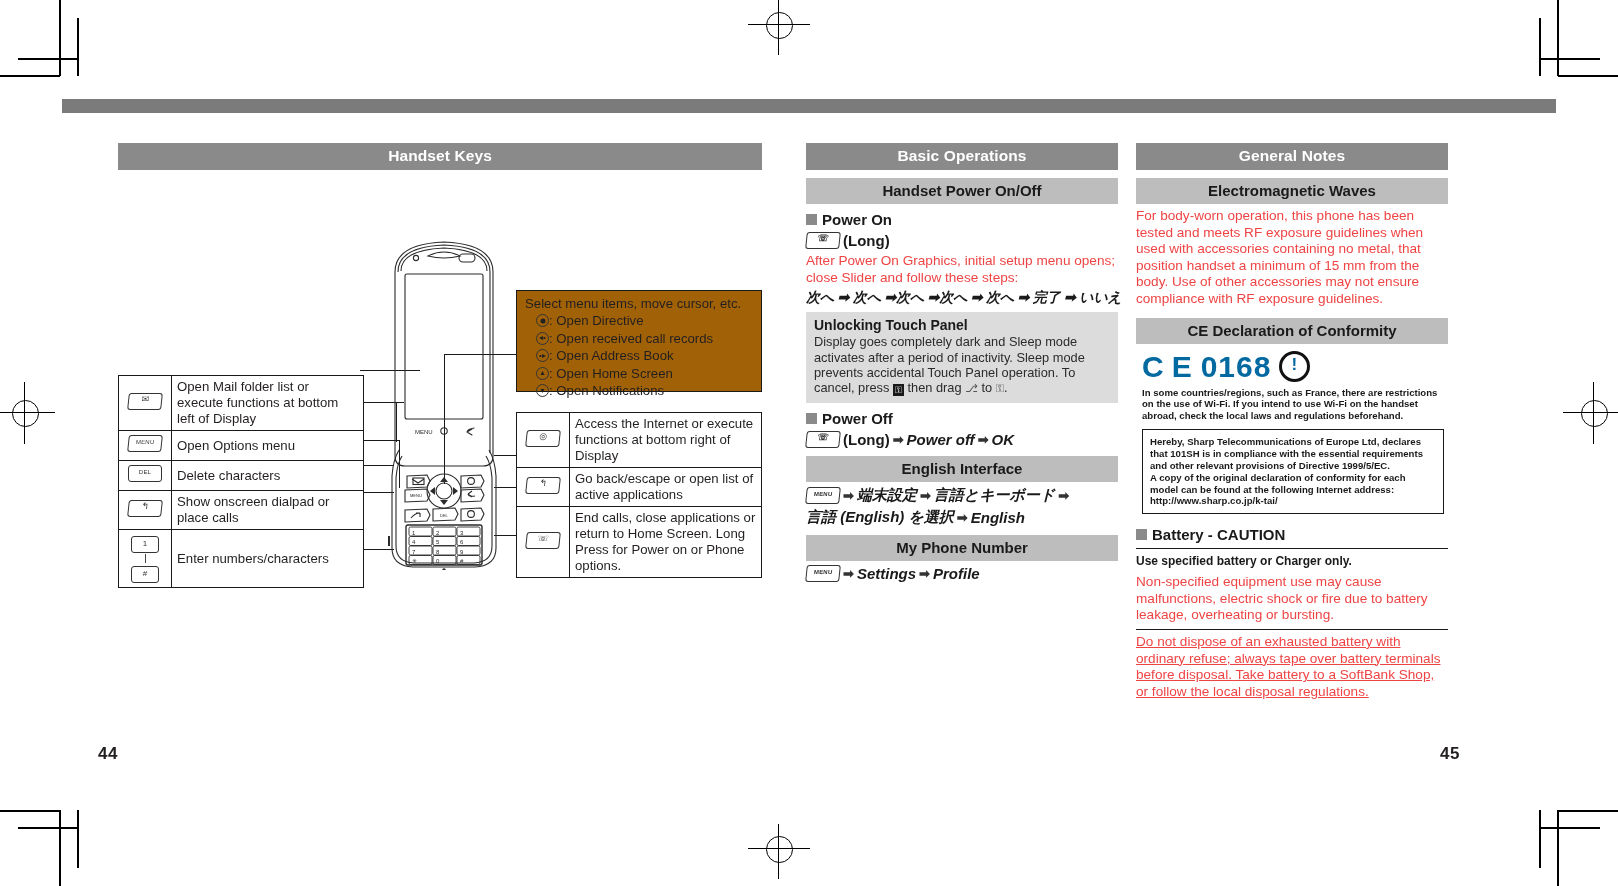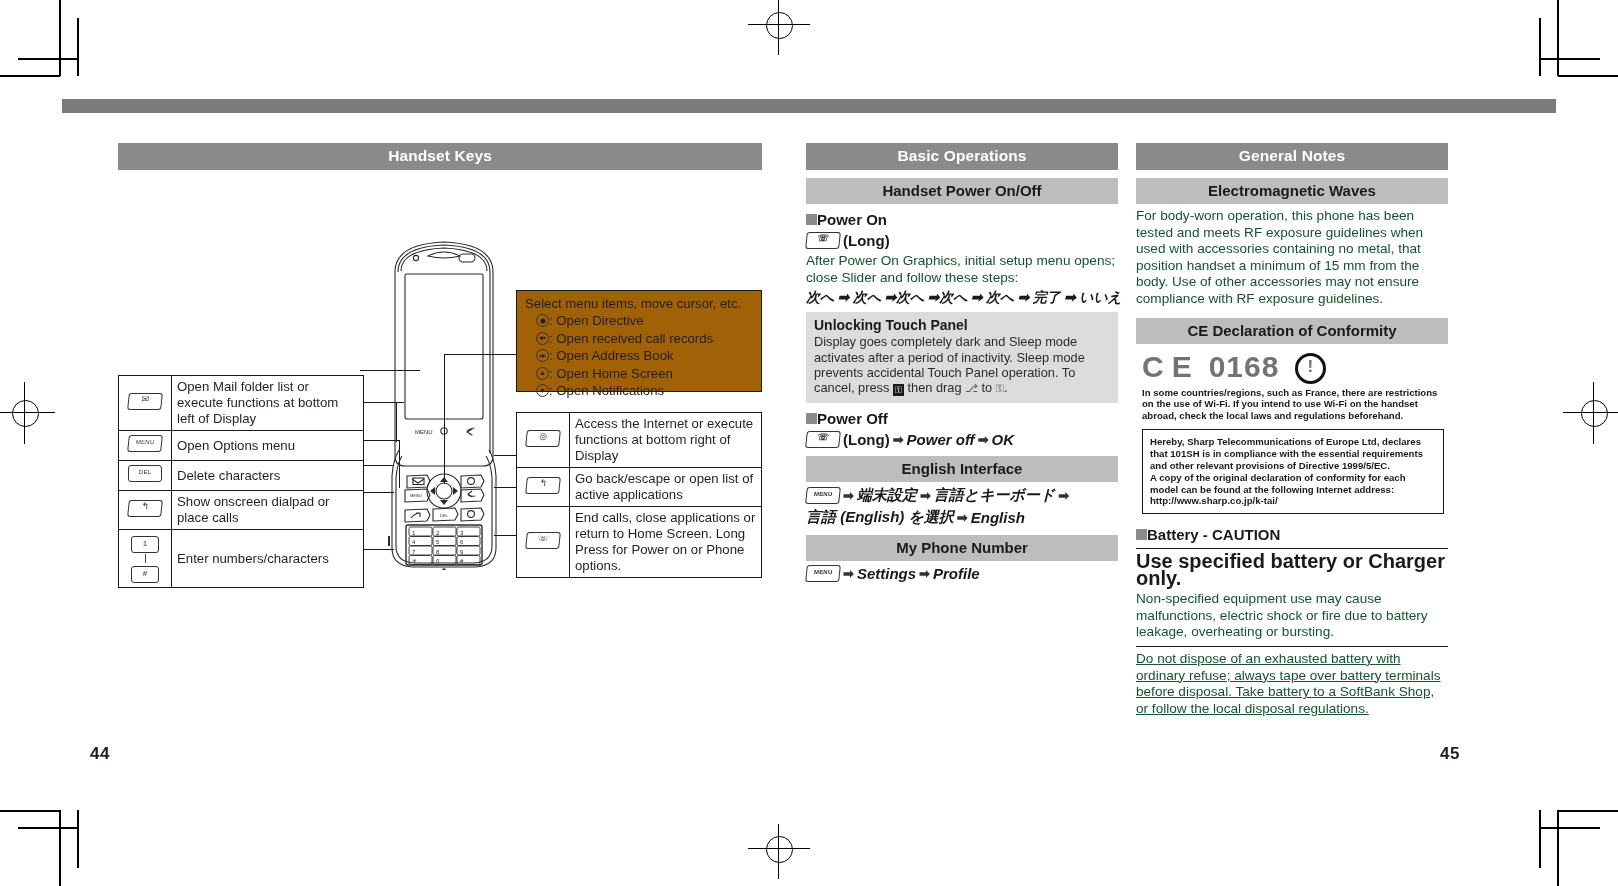--- a/index.html
+++ b/index.html
@@ -29,21 +29,21 @@
     left: 62px; top: 99px; width: 1494px; height: 14px;
     background: #7c7b7b;
   }
 
   
   .pagenum {
     position: absolute;
     font-size: 17px; font-weight: bold; color: #231f20;
     letter-spacing: .5px;
   }
-  #pagenum-left { left: 90px; top: 744px; }
+  #pagenum-left { left: 98px; top: 744px; }
   #pagenum-right { left: 1440px; top: 744px; }
 
   
   .bar-dark {
     background: #8a8a8a; color: #ffffff;
     font-weight: bold; text-align: center;
     font-size: 15.5px; line-height: 22px; padding: 2px 0 3px;
     letter-spacing: .1px;
   }
   .bar-light {
@@ -148,26 +148,26 @@
   }
 
   
   .leader { position: absolute; background: #1a1a1a; }
 
   
   #mid-col {
     position: absolute; left: 806px; top: 143px; width: 312px;
   }
   .body-text {
-    font-size: 13.6px; line-height: 16.6px; color: #14532d;
+    font-size: 13.6px; line-height: 16.6px; color: #ef4444;
     margin: 4px 0 0 0;
   }
   .sub-head {
     font-size: 15px; font-weight: bold; color: #1a1a1a;
-    margin: 7px 0 2px 0; display: flex; align-items: center; 
+    margin: 7px 0 2px 0; display: flex; align-items: center; gap: 5px;
   }
   .sq-bullet {
     display: inline-block; width: 11px; height: 11px; background: #8a8a8a;
   }
   .op-line {
     font-size: 15px; font-weight: bold; color: #1a1a1a;
     margin: 4px 0 2px 0; display: flex; align-items: center; flex-wrap: wrap; gap: 3px;
   }
   .op-line .it { font-style: italic; }
   .arrow { color: #333; font-size: 13px; }
@@ -189,40 +189,40 @@
   }
   .mini-icon { display: inline-block; font-size: 11px; color: #555; }
 
   
   #right-col {
     position: absolute; left: 1136px; top: 143px; width: 312px;
   }
   .ce-block { text-align: left; margin-top: 6px; }
   .ce-logo {
     font-size: 30px; font-weight: bold; letter-spacing: 1px;
-    color: #737373; line-height: 34px; padding-left: 6px;
-    display: flex; align-items: flex-end; gap: 16px;
+    color: #0369a1; line-height: 34px; padding-left: 6px;
+    display: flex; align-items: center; gap: 8px;
   }
   .ce-logo .bang {
     display: inline-block; width: 25px; height: 25px;
     border: 3px solid #111; border-radius: 50%;
     font-size: 17px; line-height: 21px; text-align: center; font-weight: bold;
   }
   .ce-fine {
     font-size: 9.6px; line-height: 11.6px; font-weight: bold;
     color: #1a1a1a; margin-top: 3px; padding-left: 6px;
   }
   .declbox {
     border: 1.3px solid #1a1a1a;
     padding: 6px 7px;
     margin: 8px 4px 0 6px;
     font-size: 9.6px; line-height: 11.8px; font-weight: bold; color: #1a1a1a;
   }
   .rule-hr { border: none; border-top: 1.3px solid #1a1a1a; margin: 5px 0 4px 0; }
-  .bold-lead { font-size: 20px; font-weight: bold; color: #1a1a1a; line-height: 17px; }
+  .bold-lead { font-size: 12px; font-weight: bold; color: #1a1a1a; line-height: 17px; }
 </style>
 </head>
 <body>
 
 <div id="page">
 
   <div>
 
     <div class="cropmark" style="left:0px;  top:75px;  width:60px; height:1.6px;"></div>
     <div class="cropmark" style="left:59px; top:0px;   width:1.6px; height:76px;"></div>

